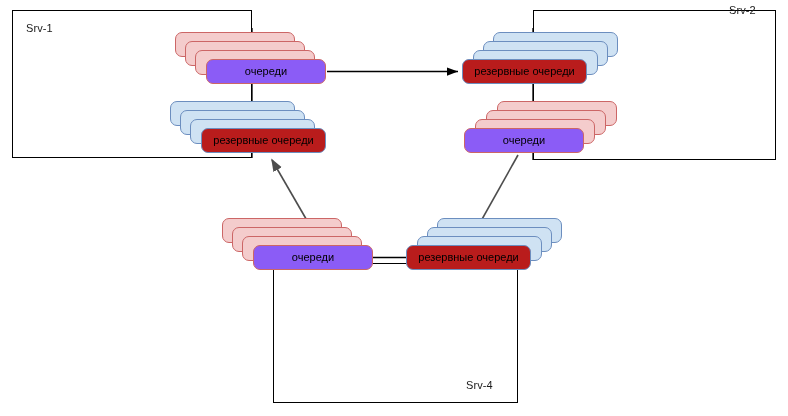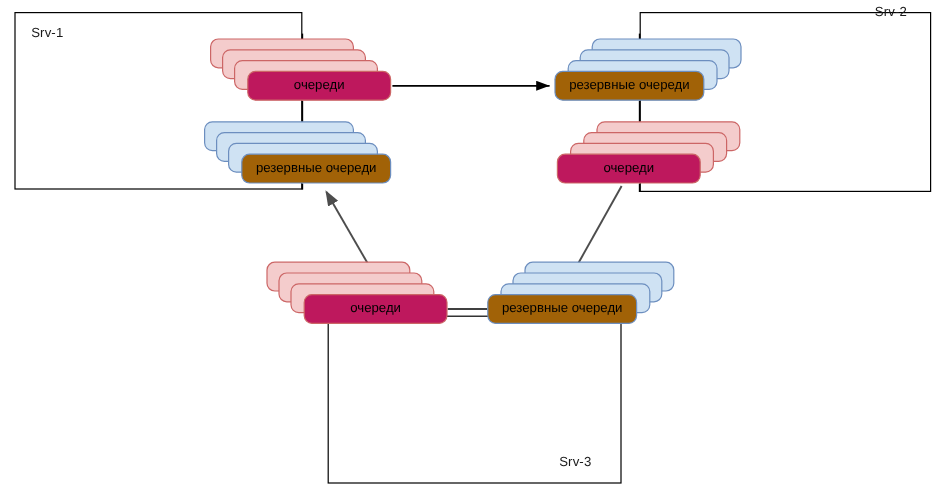--- a/index.html
+++ b/index.html
@@ -45,22 +45,22 @@
     box-sizing:border-box;
     height:25px;
     line-height:23px;
     text-align:center;
     font-size:11px;
     color:#000000;
     white-space:nowrap;
     border-radius:7px;
     border:1.3px solid;
   }
-  .card-label.red{background:#be185d;border-color:#cc6666;text-align:center;}
-  .card-label.blue{background:#a16207;border-color:#6c8ebf;}
+  .card-label.red{background:#8b5cf6;border-color:#cc6666;text-align:center;}
+  .card-label.blue{background:#b91c1c;border-color:#6c8ebf;}
 </style>
 </head>
 <body>
 
 <div id="canvas">
 
   <svg id="wires" viewBox="0 0 788 416" xmlns="http://www.w3.org/2000/svg">
     <defs>
       <marker id="arrowBlack" markerWidth="9" markerHeight="9" refX="8" refY="3" orient="auto" markerUnits="strokeWidth">
         <path d="M0,0 L8,3 L0,6 z" fill="#000000"></path>
@@ -118,21 +118,21 @@
   </div>
 
   <div class="stack" style="left:0;top:0;">
     <div class="card red" style="left:497px;top:101px;width:120px;"></div>
     <div class="card red" style="left:486px;top:110px;width:120px;"></div>
     <div class="card red" style="left:475px;top:119px;width:120px;"></div>
     <div class="card-label red" style="left:464px;top:128px;width:120px;">очереди</div>
   </div>
 
   <div class="srv-box" style="left:273px;top:263px;width:245px;height:140px;"></div>
-  <div class="srv-label" style="left:466px;top:379px;">Srv-3</div>
+  <div class="srv-label" style="left:466px;top:379px;">Srv-4</div>
 
   <div class="stack" style="left:0;top:0;">
     <div class="card red" style="left:222px;top:218px;width:120px;"></div>
     <div class="card red" style="left:232px;top:227px;width:120px;"></div>
     <div class="card red" style="left:242px;top:236px;width:120px;"></div>
     <div class="card-label red" style="left:253px;top:245px;width:120px;">очереди</div>
   </div>
 
   <div class="stack" style="left:0;top:0;">
     <div class="card blue" style="left:437px;top:218px;width:125px;"></div>

